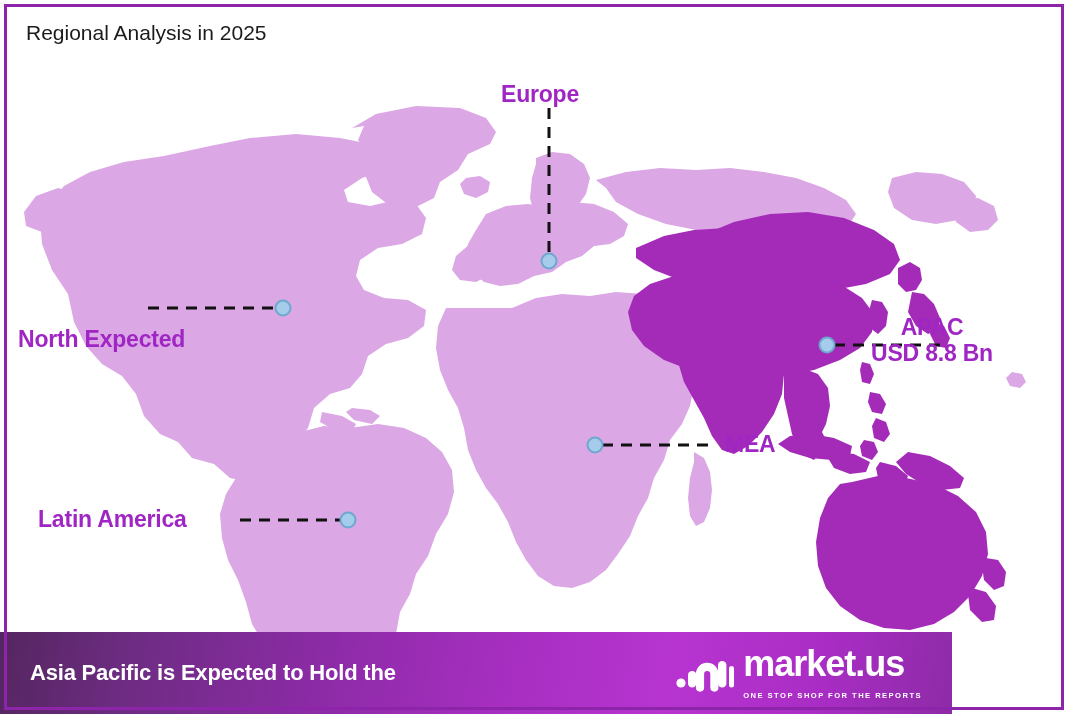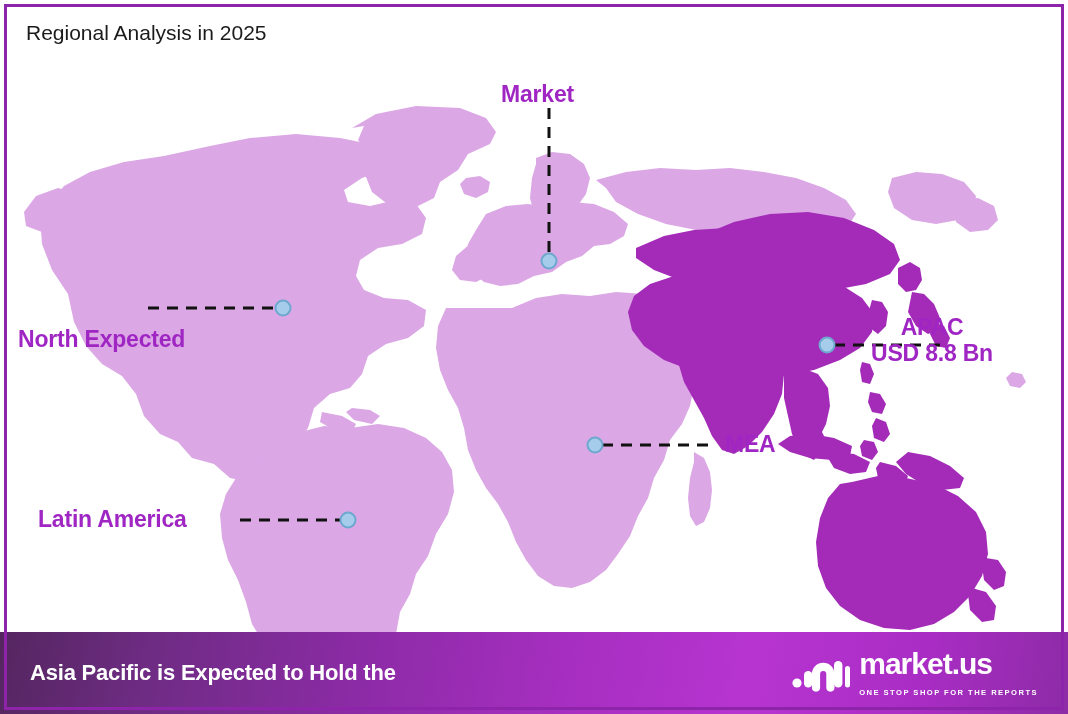--- a/index.html
+++ b/index.html
@@ -86,21 +86,21 @@
   #label-latin-america { left: 38px;  top: 507px; }
   #label-mea           { left: 725px; top: 432px; }
   #label-apac          { left: 826px; top: 315px; width: 212px; text-align: center; }
   #label-apac .apac-l2 { display:block; }
 
   
   .banner {
     position: absolute;
     left: 0;
     top: 632px;
-    width: 1068px;
+    width: 952px;
     height: 82px;
     background: linear-gradient(100deg,
                 #54265F 0%,
                 #6E2C83 14%,
                 #8C2BA6 34%,
                 #A52EBF 52%,
                 #B734D1 70%,
                 #A92DC4 86%,
                 #8D2BA6 100%);
     z-index: 20;
@@ -119,21 +119,21 @@
   }
   .logo {
     display: flex;
     align-items: center;
     gap: 9px;
   }
   .logo-mark { width: 58px; height: 40px; flex: none; }
   .logo-text { display: flex; flex-direction: column; align-items: stretch; }
   .logo-word {
     color: #ffffff;
-    font-size: 30px;
+    font-size: 36px;
     font-weight: bold;
     letter-spacing: -1.0px;
     line-height: 1;
   }
   .logo-tag {
     color: #ffffff;
     font-size: 7.6px;
     font-weight: bold;
     letter-spacing: 1.45px;
     margin-top: 9px;
@@ -246,21 +246,21 @@
         <circle cx="549" cy="261" r="7.5"></circle>
         <circle cx="348" cy="520" r="7.5"></circle>
         <circle cx="595" cy="445" r="7.5"></circle>
         <circle cx="827" cy="345" r="7.5"></circle>
       </g>
     </svg>
   </div>
 
   <div class="region-label" id="label-north-america">North Expected</div>
 
-  <div class="region-label" id="label-europe">Market</div>
+  <div class="region-label" id="label-europe">Europe</div>
 
   <div class="region-label" id="label-latin-america">Latin America</div>
 
   <div class="region-label" id="label-mea">MEA</div>
 
   <div class="region-label" id="label-apac">
     <span>APAC</span>
     <span class="apac-l2">USD 8.8 Bn</span>
   </div>
 

